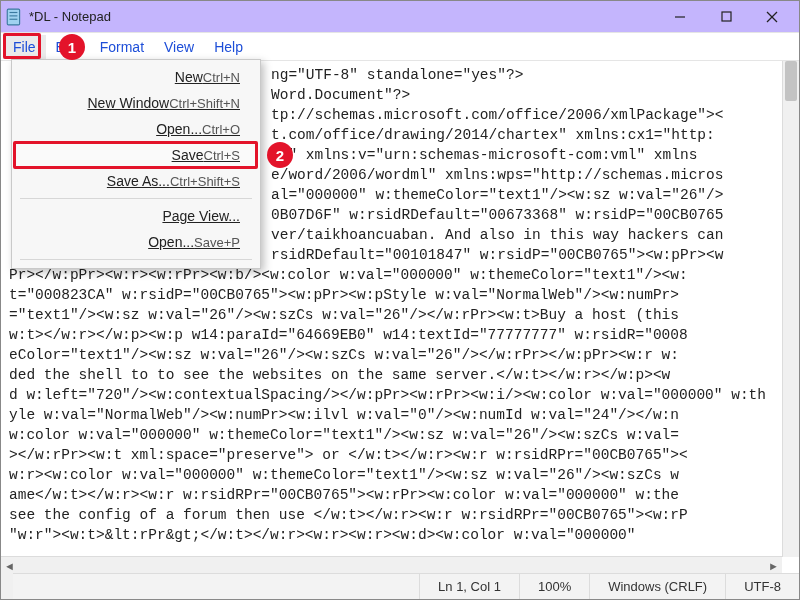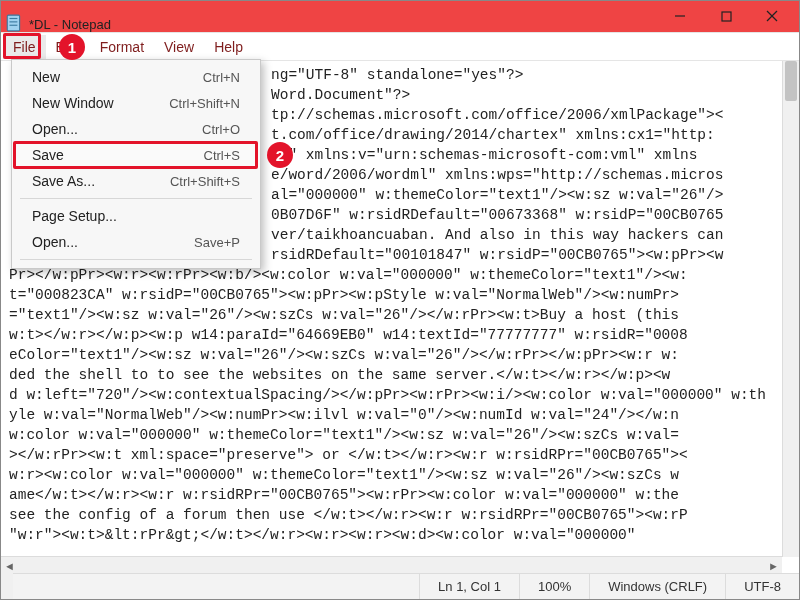--- a/index.html
+++ b/index.html
@@ -9,23 +9,23 @@
     width: 800px;
     height: 600px;
     overflow: hidden;
     position: relative;
     border: 1px solid #888;
   }
 
   
   .titlebar {
     height: 32px;
-    background: #ef4444;
-    display: flex;
-    align-items: flex-end;
+    background: #c4b5fd;
+    display: flex;
+    align-items: center;
     padding: 0 4px;
     border-bottom: 1px solid #e5e5e5;
   }
   .titlebar .icon {
     width: 18px; height: 18px;
     margin-right: 6px;
     display: inline-flex;
   }
   .titlebar .title {
     font-size: 13px;
@@ -43,21 +43,21 @@
     font-size: 14px;
   }
 
   
   .menubar {
     height: 28px;
     background: #ffffff;
     display: flex;
     align-items: center;
     font-size: 14px;
-    color: #7f1d1d;
+    color: #1d4ed8;
     padding: 0 2px;
     border-bottom: 1px solid #e5e5e5;
   }
   .menubar .menu-item {
     padding: 4px 10px;
     cursor: default;
   }
   .menubar .menu-item.open {
     background: #eaeaea;
   }
@@ -104,25 +104,26 @@
     left: 10px;
     width: 250px;
     background: #f7f7f7;
     border: 1px solid #c9c9c9;
     box-shadow: 3px 3px 8px rgba(0,0,0,0.25);
     z-index: 20;
     padding: 4px 0;
   }
   .dropdown .item {
     display: flex;
-    justify-content: space-between;
+    justify-content: flex-end;
     align-items: center;
     padding: 5px 20px;
     font-size: 14px;
     color: #222;
+    text-decoration: underline;
   }
   .dropdown .item .shortcut {
     color: #555;
     font-size: 13px;
   }
   .dropdown .sep {
     height: 1px;
     background: #d7d7d7;
     margin: 4px 8px;
   }
@@ -259,21 +260,21 @@
   <div class="item hl">
     <span>Save</span>
     <span class="shortcut">Ctrl+S</span>
   </div>
   <div class="item">
     <span>Save As...</span>
     <span class="shortcut">Ctrl+Shift+S</span>
   </div>
   <div class="sep"></div>
   <div class="item">
-    <span>Page Setup...</span>
+    <span>Page View...</span>
     <span class="shortcut"></span>
   </div>
   <div class="item">
     <span>Open...</span>
     <span class="shortcut">Save+P</span>
   </div>
   <div class="sep"></div>
 </div>
 
 <div class="editor" id="editor"><div class="line" style="padding-left: 262px;">ng="UTF-8" standalone="yes"?&gt;</div><div class="line" style="padding-left: 262px;">Word.Document"?&gt;</div><div class="line" style="padding-left: 262px;">tp://schemas.microsoft.com/office/2006/xmlPackage"&gt;&lt;</div><div class="line" style="padding-left: 262px;">t.com/office/drawing/2014/chartex" xmlns:cx1="http:</div><div class="line" style="padding-left: 262px;">ch" xmlns:v="urn:schemas-microsoft-com:vml" xmlns</div><div class="line" style="padding-left: 262px;">e/word/2006/wordml" xmlns:wps="http://schemas.micros</div><div class="line" style="padding-left: 262px;">al="000000" w:themeColor="text1"/&gt;&lt;w:sz w:val="26"/&gt;</div><div class="line" style="padding-left: 262px;">0B07D6F" w:rsidRDefault="00673368" w:rsidP="00CB0765</div><div class="line" style="padding-left: 262px;">ver/taikhoancuaban. And also in this way hackers can</div><div class="line" style="padding-left: 262px;">rsidRDefault="00101847" w:rsidP="00CB0765"&gt;&lt;w:pPr&gt;&lt;w</div><div class="line">Pr&gt;&lt;/w:pPr&gt;&lt;w:r&gt;&lt;w:rPr&gt;&lt;w:b/&gt;&lt;w:color w:val="000000" w:themeColor="text1"/&gt;&lt;w:</div><div class="line">t="000823CA" w:rsidP="00CB0765"&gt;&lt;w:pPr&gt;&lt;w:pStyle w:val="NormalWeb"/&gt;&lt;w:numPr&gt;</div><div class="line">="text1"/&gt;&lt;w:sz w:val="26"/&gt;&lt;w:szCs w:val="26"/&gt;&lt;/w:rPr&gt;&lt;w:t&gt;Buy a host (this </div><div class="line">w:t&gt;&lt;/w:r&gt;&lt;/w:p&gt;&lt;w:p w14:paraId="64669EB0" w14:textId="77777777" w:rsidR="0008</div><div class="line">eColor="text1"/&gt;&lt;w:sz w:val="26"/&gt;&lt;w:szCs w:val="26"/&gt;&lt;/w:rPr&gt;&lt;/w:pPr&gt;&lt;w:r w:</div><div class="line">ded the shell to to see the websites on the same server.&lt;/w:t&gt;&lt;/w:r&gt;&lt;/w:p&gt;&lt;w</div><div class="line">d w:left="720"/&gt;&lt;w:contextualSpacing/&gt;&lt;/w:pPr&gt;&lt;w:rPr&gt;&lt;w:i/&gt;&lt;w:color w:val="000000" w:th</div><div class="line">yle w:val="NormalWeb"/&gt;&lt;w:numPr&gt;&lt;w:ilvl w:val="0"/&gt;&lt;w:numId w:val="24"/&gt;&lt;/w:n</div><div class="line">w:color w:val="000000" w:themeColor="text1"/&gt;&lt;w:sz w:val="26"/&gt;&lt;w:szCs w:val=</div><div class="line">&gt;&lt;/w:rPr&gt;&lt;w:t xml:space="preserve"&gt; or &lt;/w:t&gt;&lt;/w:r&gt;&lt;w:r w:rsidRPr="00CB0765"&gt;&lt;</div><div class="line">w:r&gt;&lt;w:color w:val="000000" w:themeColor="text1"/&gt;&lt;w:sz w:val="26"/&gt;&lt;w:szCs w</div><div class="line">ame&lt;/w:t&gt;&lt;/w:r&gt;&lt;w:r w:rsidRPr="00CB0765"&gt;&lt;w:rPr&gt;&lt;w:color w:val="000000" w:the</div><div class="line">see the config of a forum then use &lt;/w:t&gt;&lt;/w:r&gt;&lt;w:r w:rsidRPr="00CB0765"&gt;&lt;w:rP</div><div class="line">"w:r"&gt;&lt;w:t&gt;&amp;lt:rPr&amp;gt;&lt;/w:t&gt;&lt;/w:r&gt;&lt;w:r&gt;&lt;w:r&gt;&lt;w:d&gt;&lt;w:color w:val="000000"</div></div>

